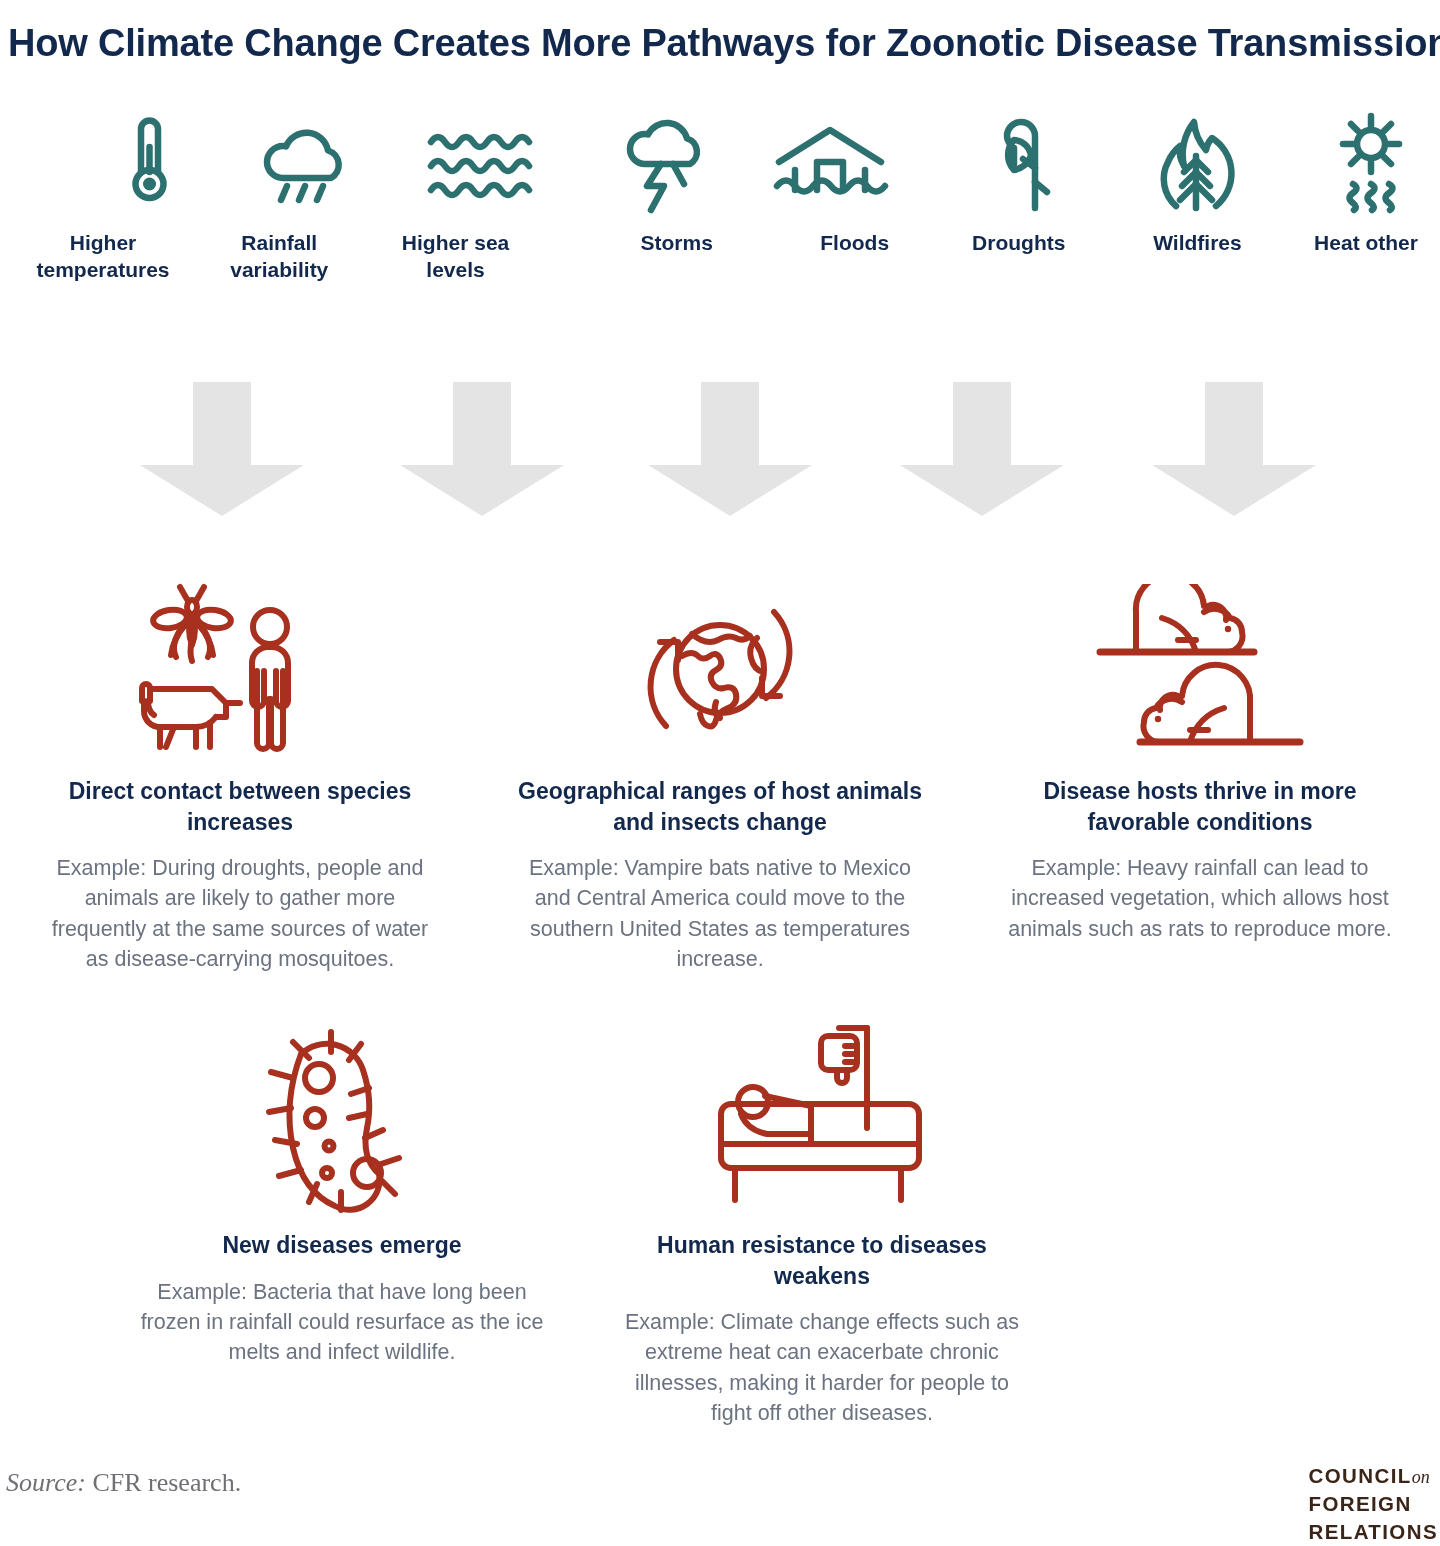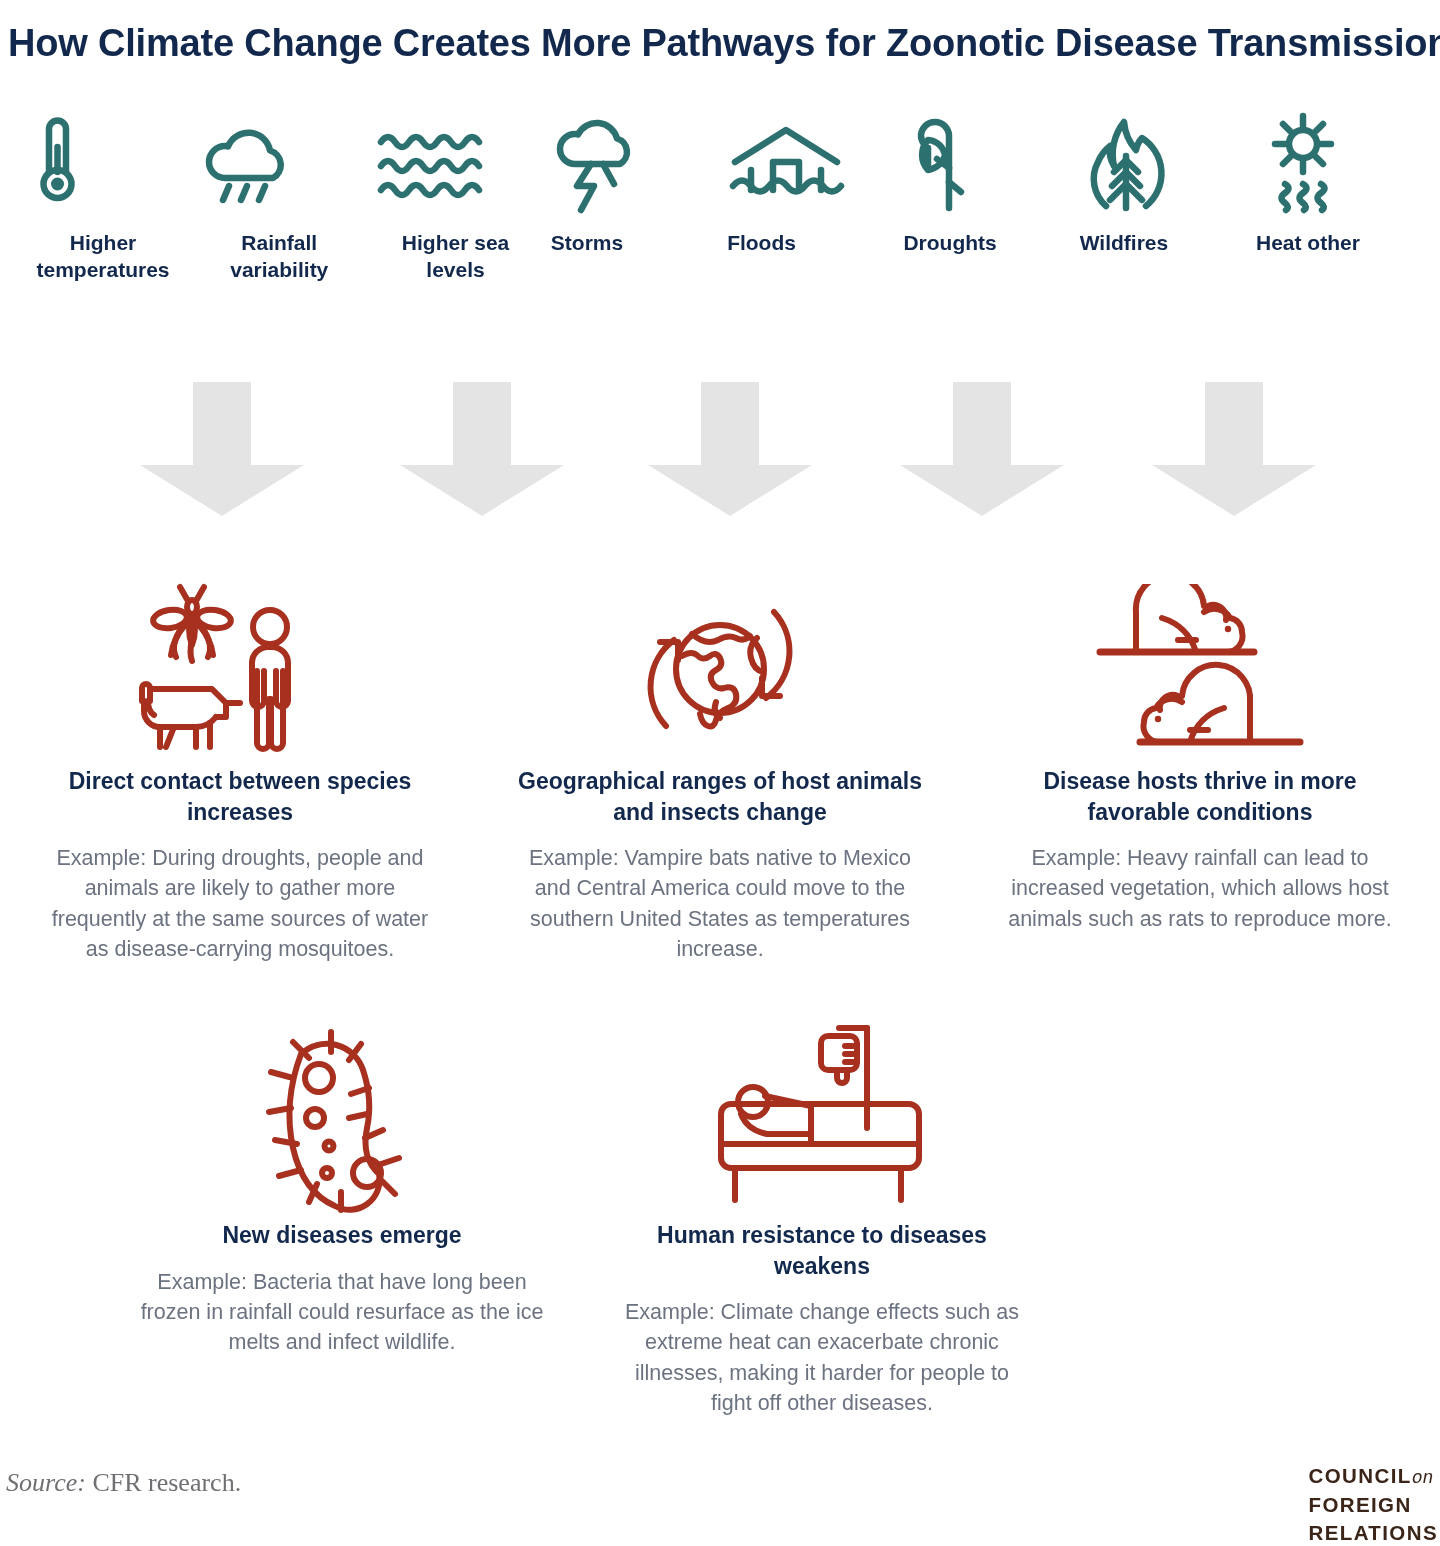--- a/index.html
+++ b/index.html
@@ -35,21 +35,21 @@
     width: 1440px;
     display: flex;
     justify-content: space-between;
     padding: 0 22px;
     box-sizing: border-box;
   }
   .driver {
     width: 162px;
     display: flex;
     flex-direction: column;
-    align-items: flex-start;
+    align-items: flex-end;
   }
   .driver-icon {
     height: 104px;
     display: flex;
     align-items: center;
     justify-content: center;
   }
   .driver-label {
     margin-top: 14px;
     text-align: center;
@@ -99,21 +99,21 @@
   .pathway-icon {
     height: 182px;
     display: flex;
     align-items: center;
     justify-content: center;
   }
   .pathway-icon.tall {
     height: 196px;
   }
   .pathway-title {
-    margin-top: 6px;
+    margin-top: 16px;
     text-align: center;
     font-size: 23px;
     font-weight: 700;
     color: #12284c;
     line-height: 1.33;
   }
   .pathway-body {
     margin-top: 16px;
     text-align: center;
     font-size: 21.5px;
@@ -147,21 +147,21 @@
     top: 0px;
     text-align: left;
     color: #3b2418;
     font-family: "Liberation Sans", sans-serif;
     font-size: 20.5px;
     font-weight: 700;
     letter-spacing: 1.4px;
     line-height: 1.37;
   }
   #cfr-logo .on {
-    font-family: Liberation Mono, monospace;
+    font-family: Liberation Serif, serif;
     font-style: italic;
     font-weight: 400;
     font-size: 18px;
     letter-spacing: 0;
     margin-top: 12px;
   }
 </style>
 </head>
 <body>
 

